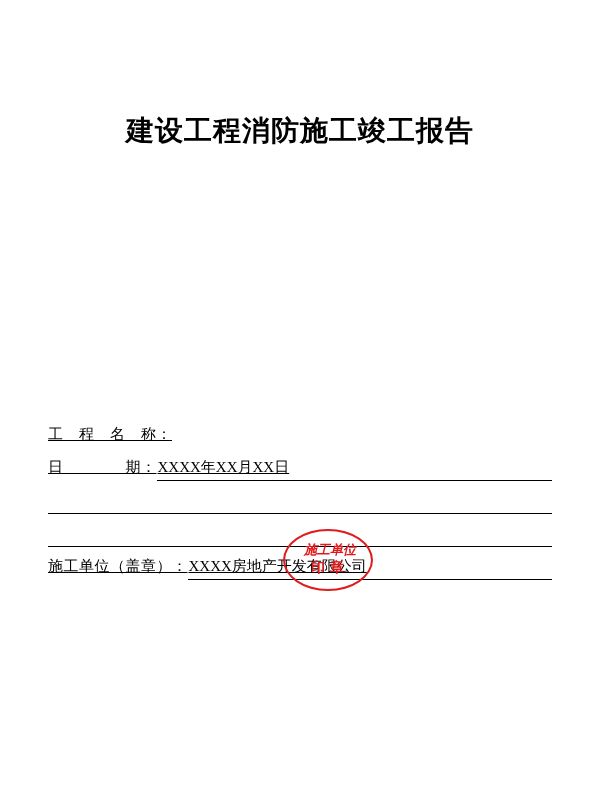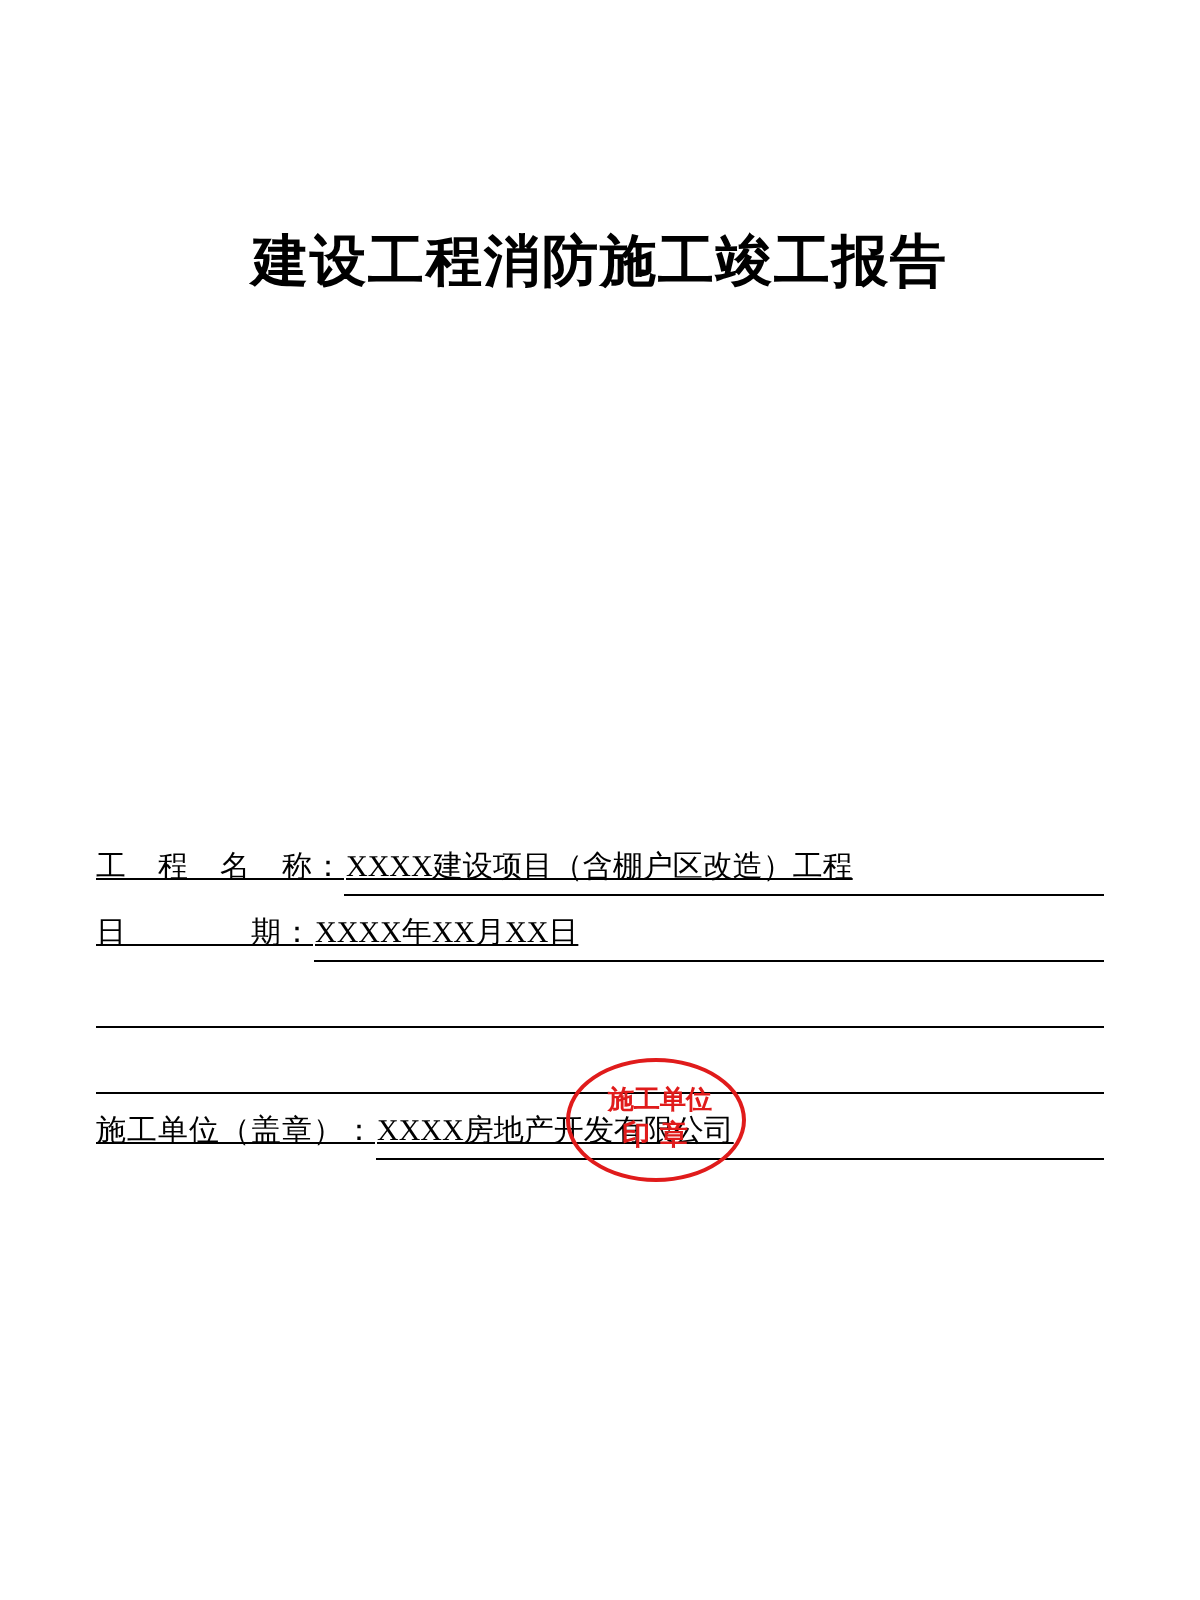--- a/index.html
+++ b/index.html
@@ -86,41 +86,41 @@
     width: 94px;
     text-align: center;
     color: #e01b1b;
     font-weight: bold;
     font-family: "Liberation Serif", serif;
   }
   .stamp .line1 {
     top: 12px;
     font-size: 13px;
     letter-spacing: 0px;
+    font-style: italic;
   }
   .stamp .line2 {
     top: 30px;
     font-size: 14px;
     letter-spacing: 5px;
     padding-left: 0;
     box-sizing: border-box;
   }
 </style>
 </head>
 <body>
 
 <div class="page">
 
   <div class="doc-title">建设工程消防施工竣工报告</div>
 
   <div class="fields">
 
     <div class="field-row">
       <span class="field-label">工　程　名　称：</span>
-      <span class="field-value">XXXX建设项目（含棚户区改造）工程</span>
     </div>
 
     <div class="field-row">
       <span class="field-label">日　　　　期：</span>
       <span class="field-value">XXXX年XX月XX日</span>
     </div>
 
     <div class="field-row">
       <span class="field-value"></span>
     </div>

